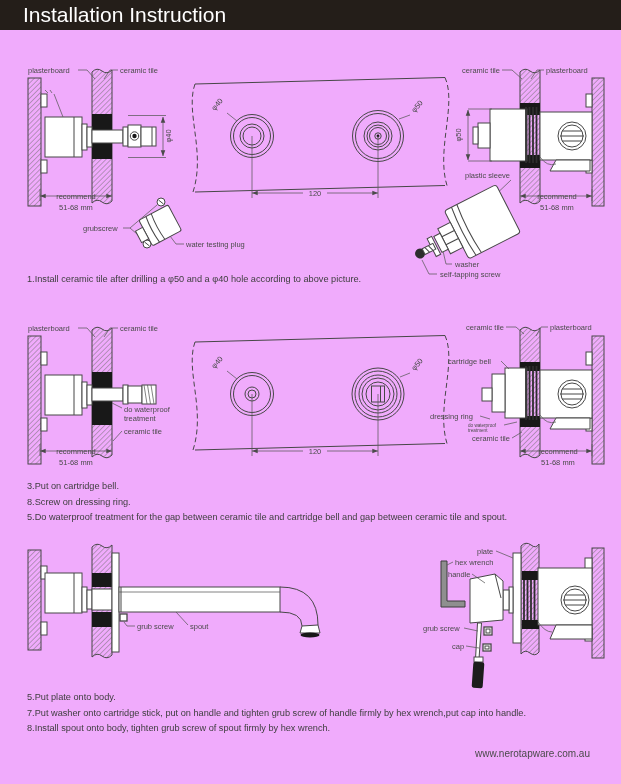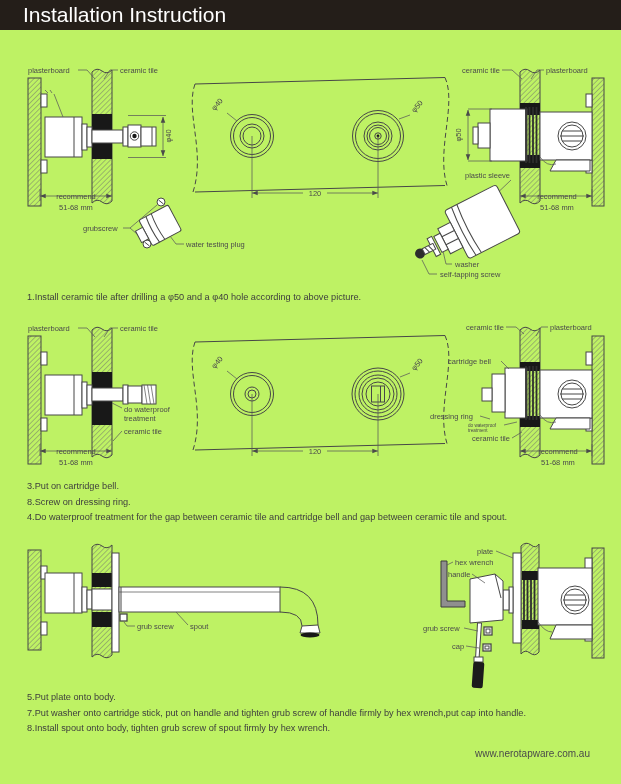--- a/index.html
+++ b/index.html
@@ -1,16 +1,16 @@
 <!DOCTYPE html>
 <html><head>
 <meta charset="utf-8">
 <style>
   html,body{margin:0;padding:0;background:#fff;}
-  .page{position:relative;width:621px;height:784px;background:#bef264;overflow:hidden;
+  .page{position:relative;width:621px;height:784px;background:#f0abfc;overflow:hidden;
         font-family:"Liberation Sans",sans-serif;}
   .titlebar{position:absolute;left:0;top:0;width:621px;height:30px;background:#241e19;}
   .title{position:absolute;left:23px;top:0;line-height:30px;font-size:21px;color:#ffffff;}
   .steps{position:absolute;left:27px;font-size:9.2px;color:#3d3d3d;line-height:15.6px;white-space:nowrap;}
   .footer{position:absolute;top:748px;right:31px;font-size:10px;color:#4a4a4a;}
   svg.canvas{position:absolute;left:0;top:0;}
   svg text{font-family:"Liberation Sans",sans-serif;font-size:7.5px;fill:#4b4b4b;}
   svg text.tiny{font-size:4.6px;}
   .mid{text-anchor:middle;}
   .ln{stroke:#474747;fill:none;stroke-width:1;}
@@ -350,28 +350,28 @@
       <line class="thin" x1="453" y1="562" x2="447" y2="565"></line>
       <text x="448" y="577">handle</text>
       <line class="thin" x1="472" y1="574" x2="485" y2="583"></line>
       <text x="423" y="631">grub screw</text>
       <line class="thin" x1="464" y1="628" x2="478" y2="631"></line>
       <text x="452" y="649">cap</text>
       <line class="thin" x1="466" y1="646" x2="479" y2="648"></line>
     </g>
   </svg>
 
-  <div class="steps" style="top:290px">
+  <div class="steps" style="top:272px">
     <div>1.Install ceramic tile after drilling a φ50 and a φ40 hole according to above picture.</div>
   </div>
 
   <div class="steps" style="top:479px">
     <div>3.Put on cartridge bell.</div>
     <div>8.Screw on dressing ring.</div>
-    <div>4.Do waterproof treatment for the gap between ceramic tile and cartridge bell and gap between ceramic tile and spout.</div>
+    <div>5.Do waterproof treatment for the gap between ceramic tile and cartridge bell and gap between ceramic tile and spout.</div>
   </div>
 
   <div class="steps" style="top:690px">
     <div>5.Put plate onto body.</div>
     <div>7.Put washer onto cartridge stick, put on handle and tighten grub screw of handle firmly by hex wrench,put cap into handle.</div>
     <div>8.Install spout onto body, tighten grub screw of spout firmly by hex wrench.</div>
   </div>
 
   <div class="footer">www.nerotapware.com.au</div>
 </div>

